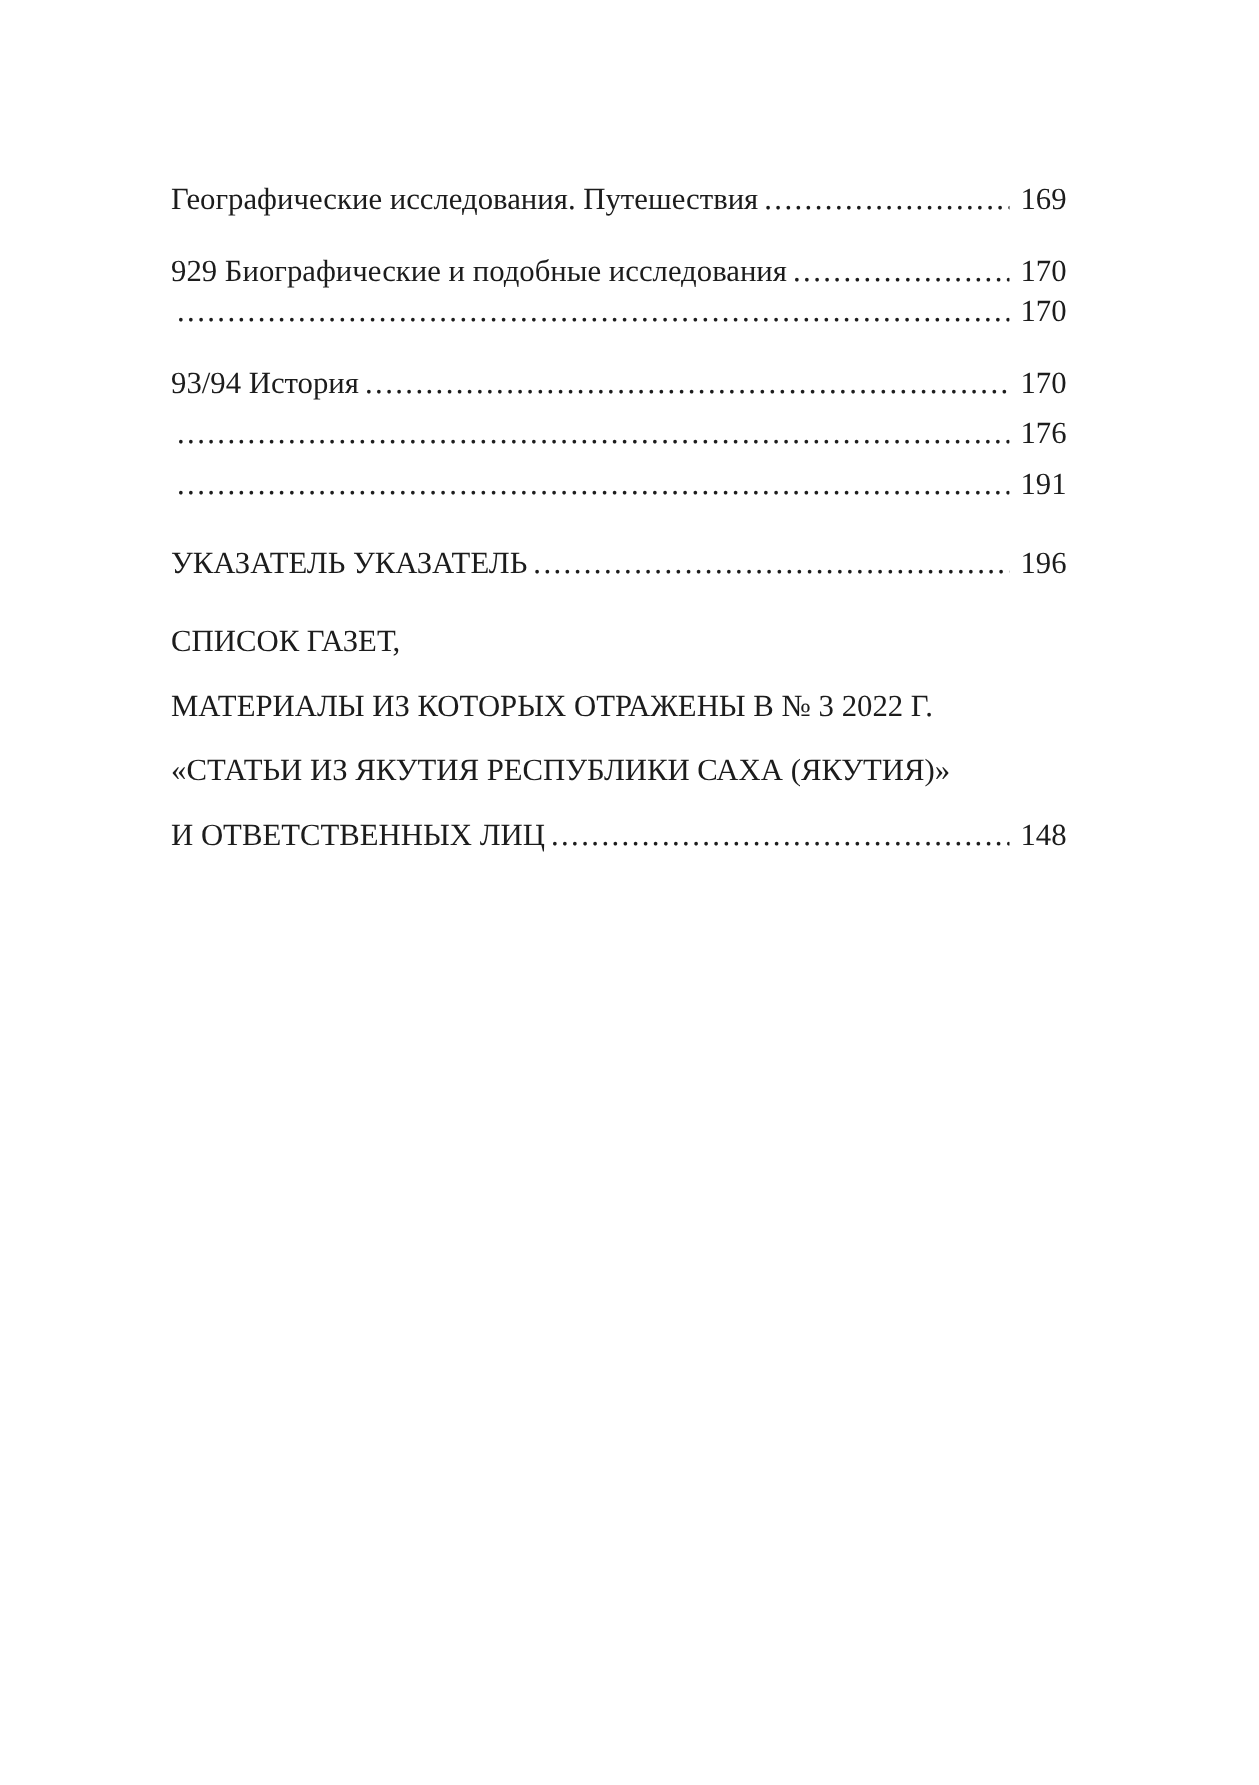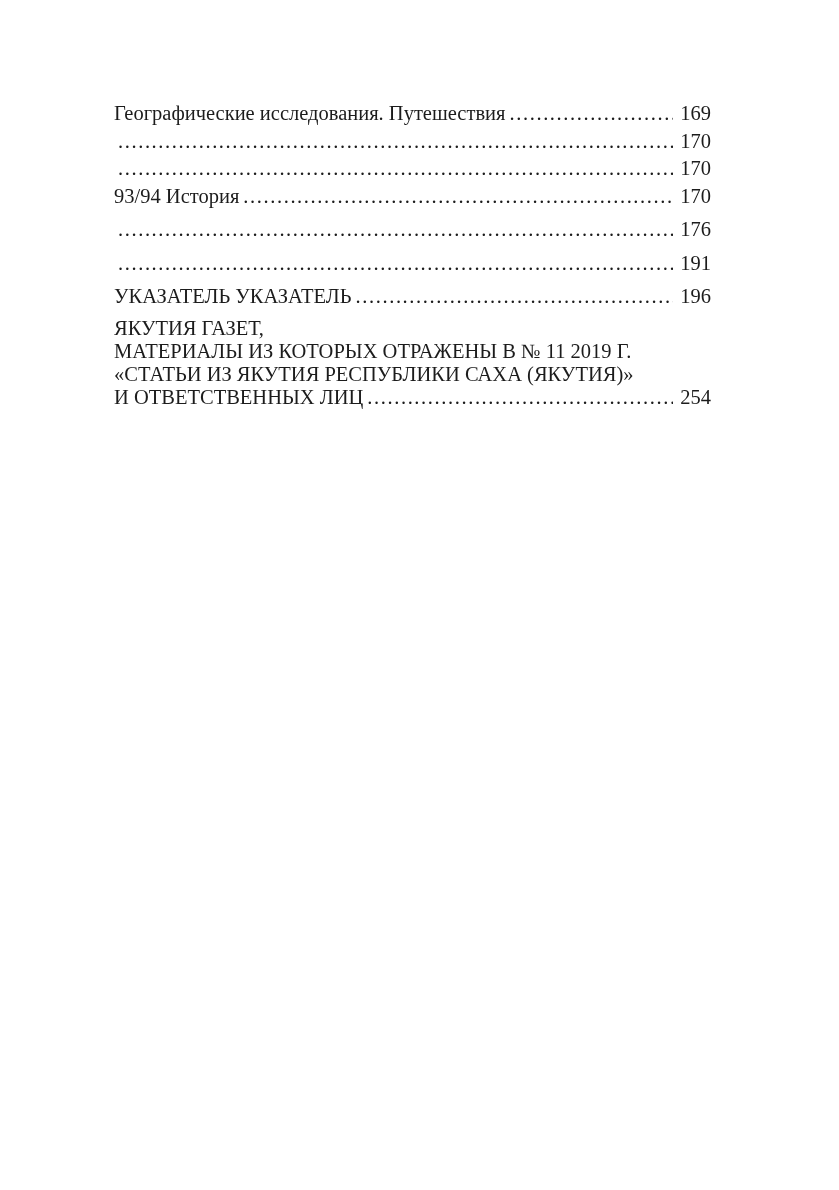--- a/index.html
+++ b/index.html
@@ -24,21 +24,21 @@
   }
   .row {
     display: flex;
     align-items: baseline;
     font-size: 20.5px;
     line-height: 27.5px;
     white-space: nowrap;
   }
   .row.gap-above { margin-top: 6px; }
   .row.tight { line-height: 23px; }
-  .label { flex: 0 0 auto; }
+  .label { flex: 0 0 auto; margin-top: 20px; }
   .leader {
     flex: 1 1 auto;
     overflow: hidden;
     white-space: nowrap;
     margin-left: 4px;
     margin-right: 7px;
     letter-spacing: 1.6px;
     min-width: 0;
   }
   .pagenum {
@@ -52,20 +52,21 @@
 <div class="page">
   <div class="toc">
 
     <div class="row">
       <span class="label">Географические исследования. Путешествия</span>
       <span class="leader">..............................................................................................................................................................................................................................................................................</span>
       <span class="pagenum">169</span>
     </div>
 
     <div class="row">
+      <span class="label">929 Биографические и подобные исследования</span>
       <span class="leader">..............................................................................................................................................................................................................................................................................</span>
       <span class="pagenum">170</span>
     </div>
 
     <div class="row">
       <span class="leader">..............................................................................................................................................................................................................................................................................</span>
       <span class="pagenum">170</span>
     </div>
 
     <div class="row">
@@ -84,31 +85,31 @@
       <span class="pagenum">191</span>
     </div>
 
     <div class="row gap-above">
       <span class="label">УКАЗАТЕЛЬ УКАЗАТЕЛЬ</span>
       <span class="leader">..............................................................................................................................................................................................................................................................................</span>
       <span class="pagenum">196</span>
     </div>
 
     <div class="row gap-above tight">
-      <span class="label">ЯКУТИЯ ГАЗЕТ,</span>
+      <span class="label">СПИСОК ГАЗЕТ,</span>
     </div>
 
     <div class="row tight">
-      <span class="label">МАТЕРИАЛЫ ИЗ КОТОРЫХ ОТРАЖЕНЫ В № 11 2019 Г.</span>
+      <span class="label">МАТЕРИАЛЫ ИЗ КОТОРЫХ ОТРАЖЕНЫ В № 3 2022 Г.</span>
     </div>
 
     <div class="row tight">
       <span class="label">«СТАТЬИ ИЗ ЯКУТИЯ РЕСПУБЛИКИ САХА (ЯКУТИЯ)»</span>
     </div>
 
     <div class="row tight">
       <span class="label">И ОТВЕТСТВЕННЫХ ЛИЦ</span>
       <span class="leader">..............................................................................................................................................................................................................................................................................</span>
-      <span class="pagenum">254</span>
+      <span class="pagenum">148</span>
     </div>
 
   </div>
 </div>
 
 </body></html>

